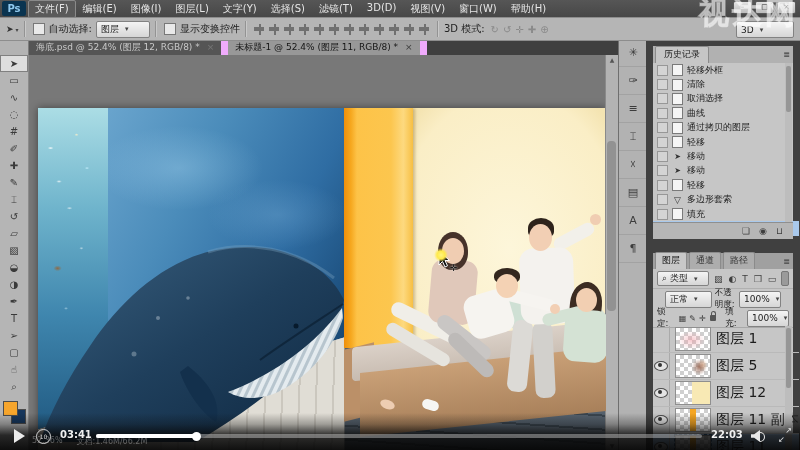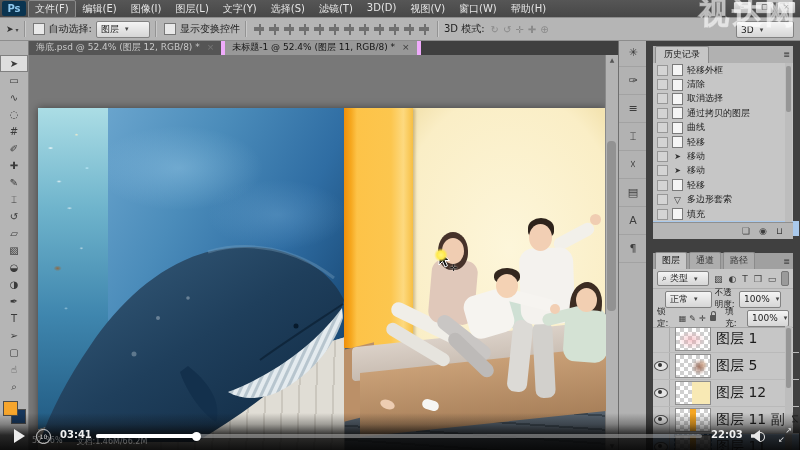--- a/index.html
+++ b/index.html
@@ -27,21 +27,21 @@
   .sel::after{content:"▾";font-size:7px;color:#444;margin-left:6px;}
   .aicon{width:13px;height:11px;position:relative;margin:0 1px;opacity:.5;}
   .aicon::before{content:"";position:absolute;left:6px;top:0;width:2px;height:11px;background:#2e2e2e;}
   .aicon::after{content:"";position:absolute;left:1px;top:3.5px;width:10px;height:4px;background:#2e2e2e;}
   .ticon{font-size:10px;color:#8a8a8a;margin:0 2px;}
   .ws-sel{position:absolute;right:6px;top:3px;width:48px;}
   
   .tab-bar{position:absolute;left:0;top:39px;width:618px;height:16px;background:#3f3f3f;display:flex;z-index:20;}
   .tab-stub{width:28px;height:16px;background:#b3b3b3;border-right:1px solid #7c7c7c;flex:none;}
   .doc-tab{display:flex;align-items:center;padding:0 7px;font-size:9px;background:#555;color:#c9c9c9;
-    border-right:4px solid #f0abfc;white-space:nowrap;}
+    border-right:7px solid #f0abfc;white-space:nowrap;}
   .doc-tab.active{background:#989898;color:#151515;}
   .tab-close{margin-left:7px;font-size:9px;color:#777;}
   .doc-tab.active .tab-close{color:#3c3c3c;}
   
   .toolbar{position:absolute;left:0;top:55px;width:28px;height:395px;background:#b5b5b5;border-right:1px solid #8b8b8b;z-index:20;}
   .tool{height:17px;display:flex;align-items:center;justify-content:center;font-size:10px;color:#3a3a3a;}
   .tool.selected{background:#dedede;box-shadow:inset 0 0 0 1px #808080;}
   .swatch-fg{position:absolute;left:3px;top:346px;width:13px;height:13px;background:#f6a52c;border:1px solid #4c4c4c;z-index:2;}
   .swatch-bg{position:absolute;left:11px;top:354px;width:13px;height:13px;background:#16365c;border:1px solid #4c4c4c;}
   
@@ -490,26 +490,26 @@
           <span>清除</span>
         </div>
         <div class="hrow">
           <span class="hbox"></span>
           <span class="hicon hicon-state"></span>
           <span>取消选择</span>
         </div>
         <div class="hrow">
           <span class="hbox"></span>
           <span class="hicon hicon-state"></span>
+          <span>曲线</span>
+        </div>
+        <div class="hrow">
+          <span class="hbox"></span>
+          <span class="hicon hicon-state"></span>
           <span>通过拷贝的图层</span>
-        </div>
-        <div class="hrow">
-          <span class="hbox"></span>
-          <span class="hicon hicon-state"></span>
-          <span>曲线</span>
         </div>
         <div class="hrow">
           <span class="hbox"></span>
           <span class="hicon hicon-state"></span>
           <span>轻移</span>
         </div>
         <div class="hrow">
           <span class="hbox"></span>
           <span class="hicon hicon-move"></span>
           <span>移动</span>

